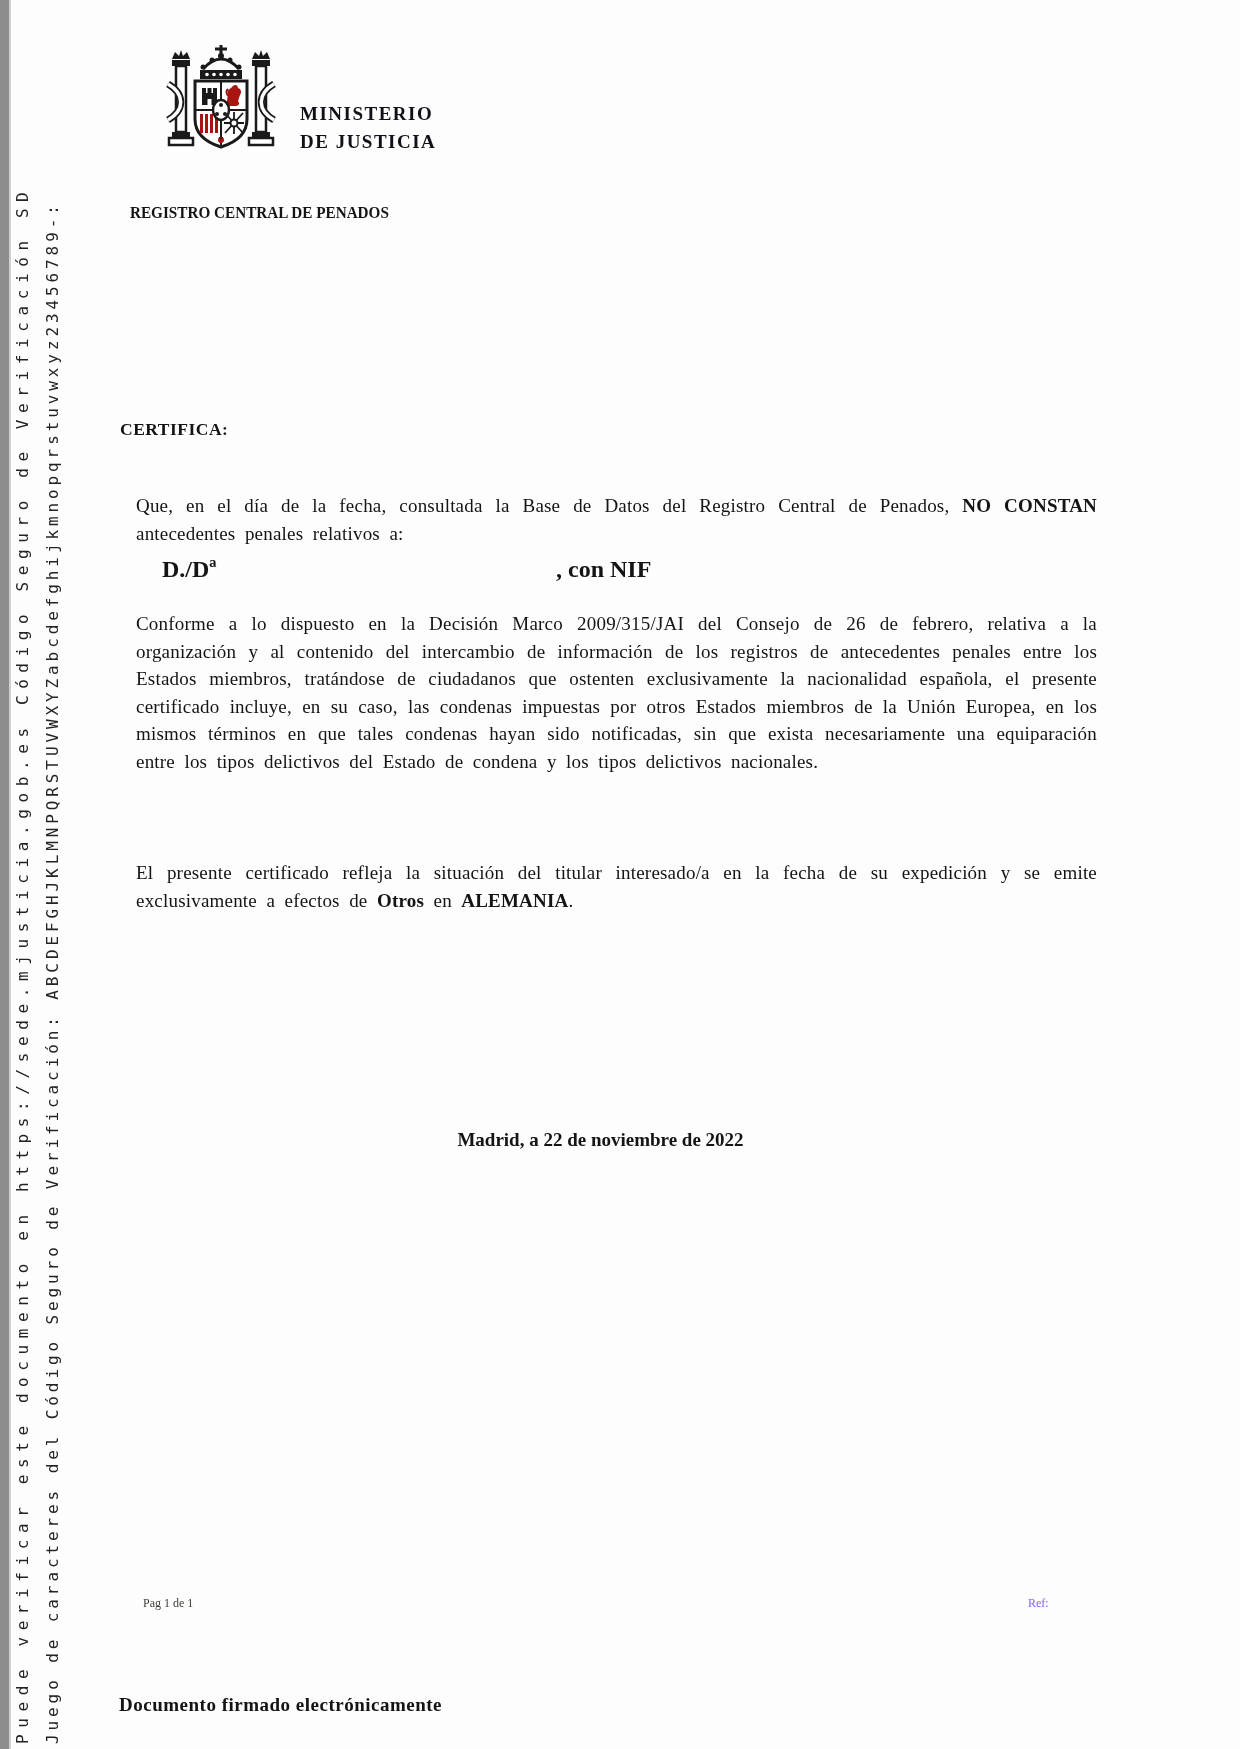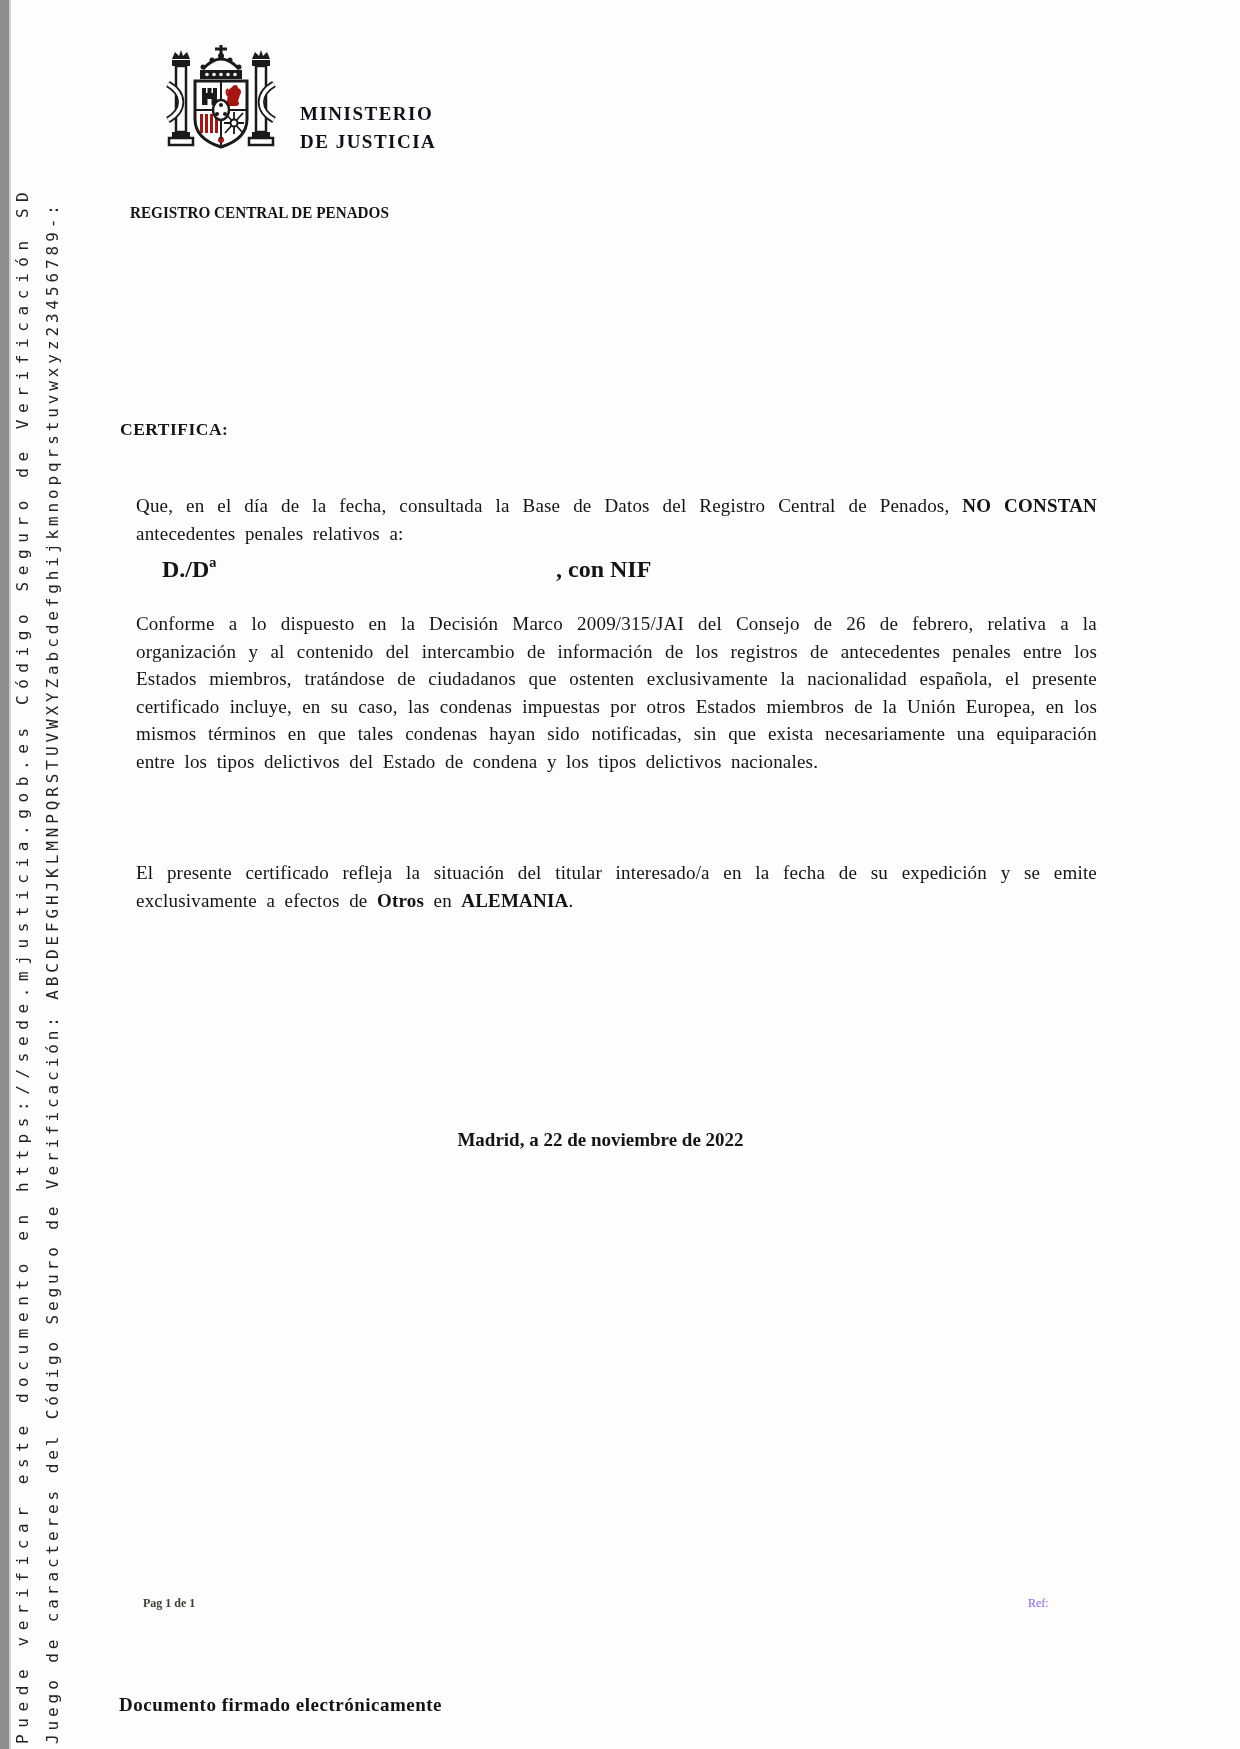--- a/index.html
+++ b/index.html
@@ -47,21 +47,21 @@
   .b { font-weight:bold; }
 
   .holder { position:absolute; top:556px; font-size:24px; font-weight:bold; }
   .hp { left:162px; }
   .hn { left:556px; }
 
   .dateline {
     position:absolute; left:120px; top:1092px; width:961px;
     text-align:center; font-size:19px; font-weight:bold;margin-top:37px;
   }
-  .pg  { position:absolute; left:143px;  top:1596px; font-size:12px; color:#3c3c34;font-weight:bold; }
+  .pg  { position:absolute; left:143px;  top:1596px; font-size:12px; color:#3c3c34; }
   .ref { position:absolute; left:1028px; top:1596px; font-size:12px; color:#8b5cf6; }
   .signature {
     position:absolute; left:119px; top:1694px;
     font-size:19px; font-weight:600; letter-spacing:0.5px;
   }
 </style>
 </head>
 <body>
 
 <div class="page">

